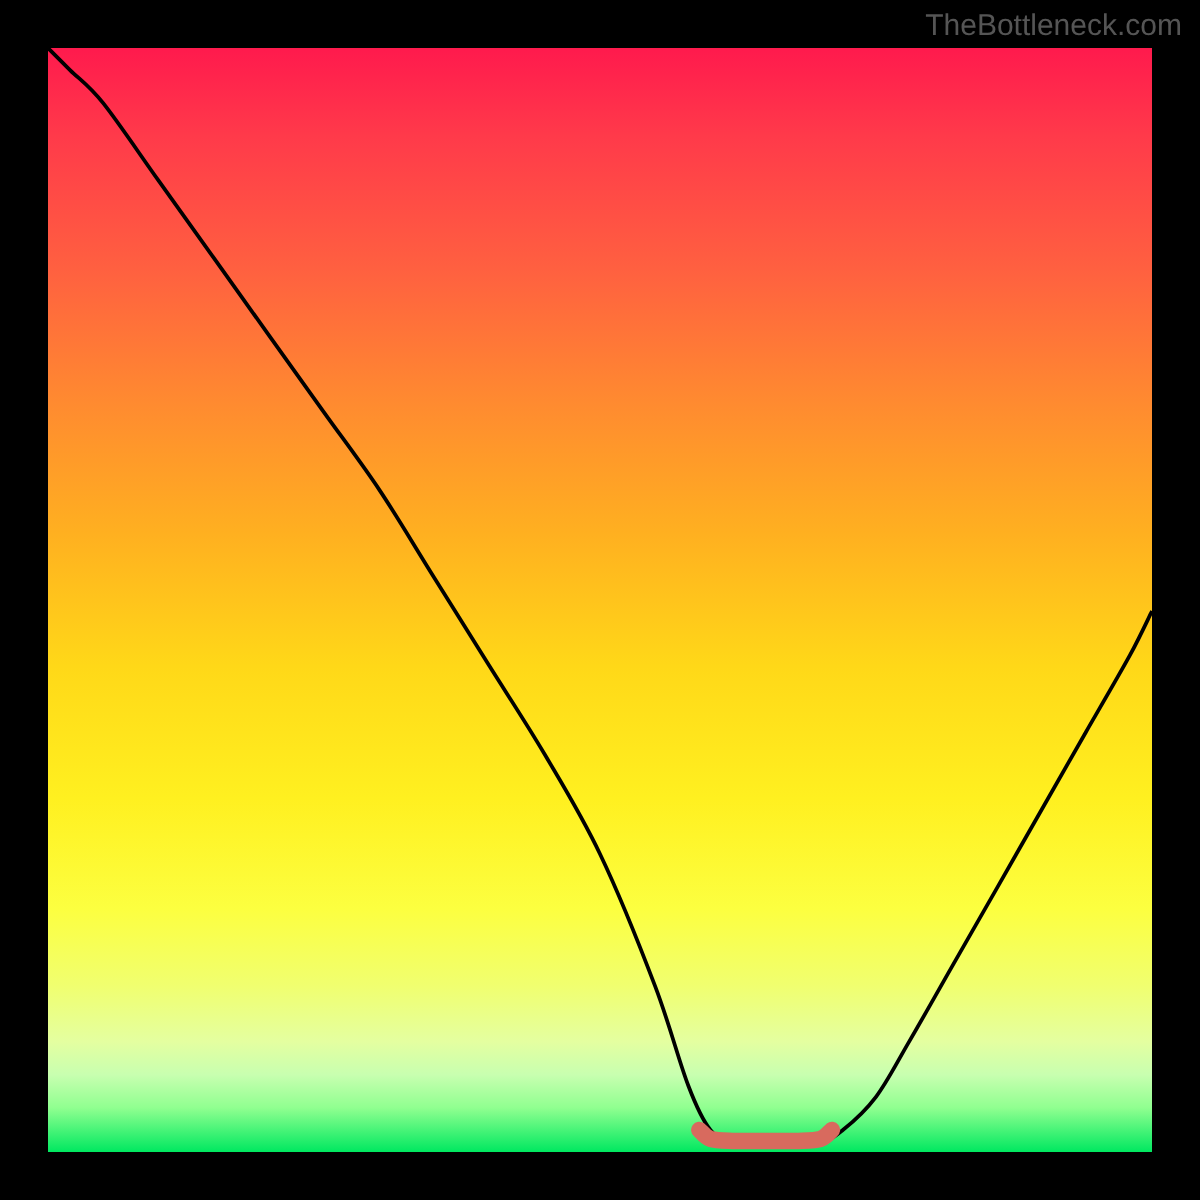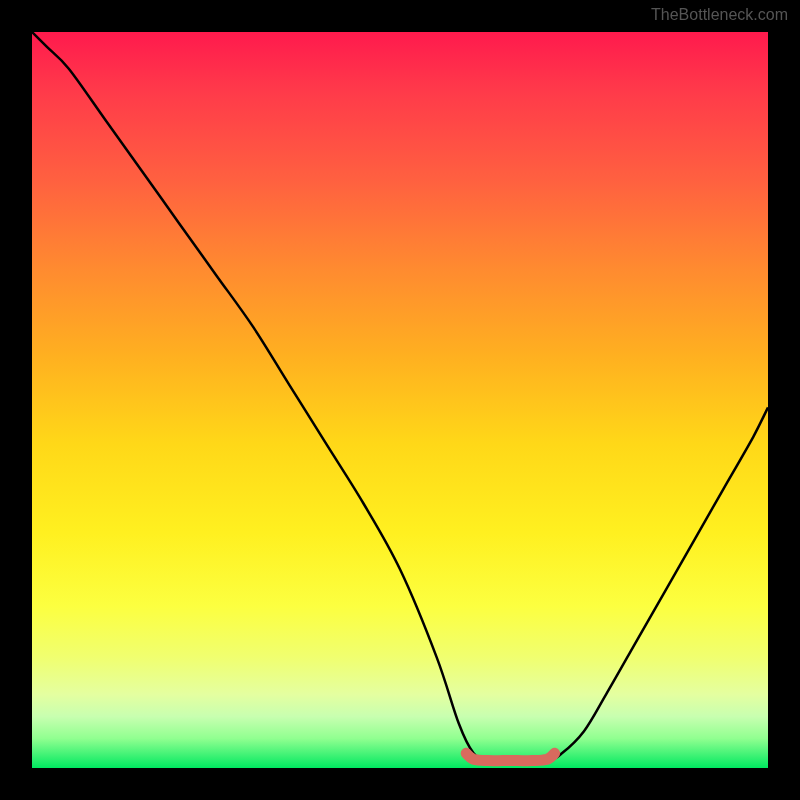--- a/index.html
+++ b/index.html
@@ -8,21 +8,21 @@
     height: 800px;
     background: #000;
     position: relative;
     font-family: Arial, sans-serif;
   }
   .watermark {
     position: absolute;
     top: 6px;
     right: 12px;
     color: #555;
-    font-size: 16px;
+    font-size: 20px;
     font-weight: 400;
     z-index: 10;
   }
   .plot-area {
     position: absolute;
     left: 32px;
     top: 32px;
     width: 736px;
     height: 736px;
     overflow: hidden;

